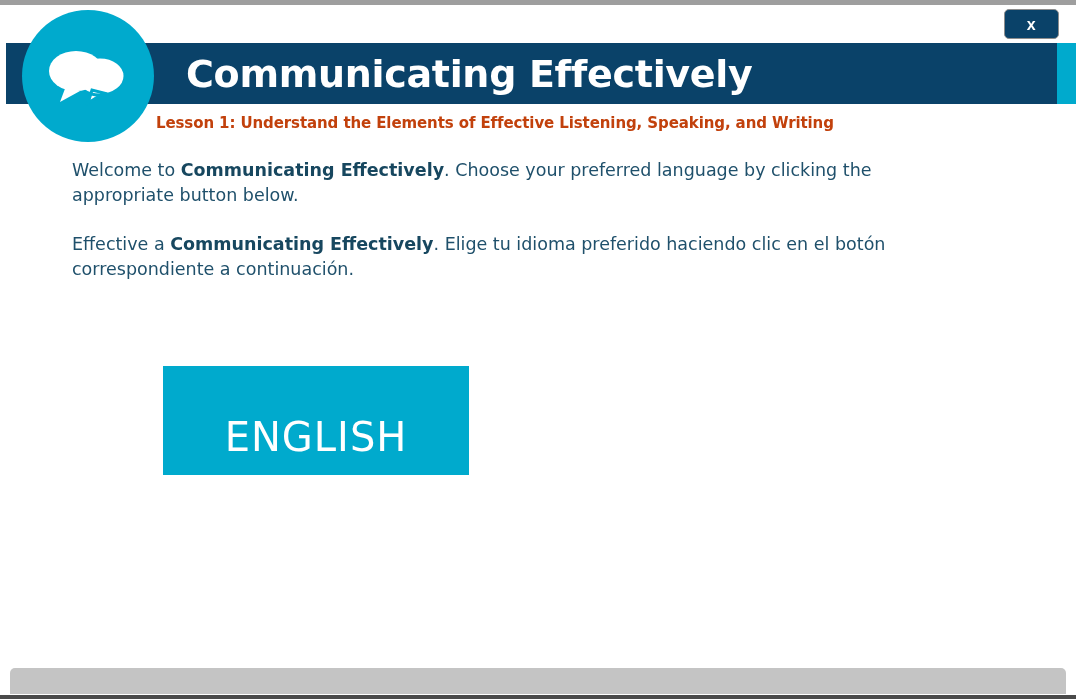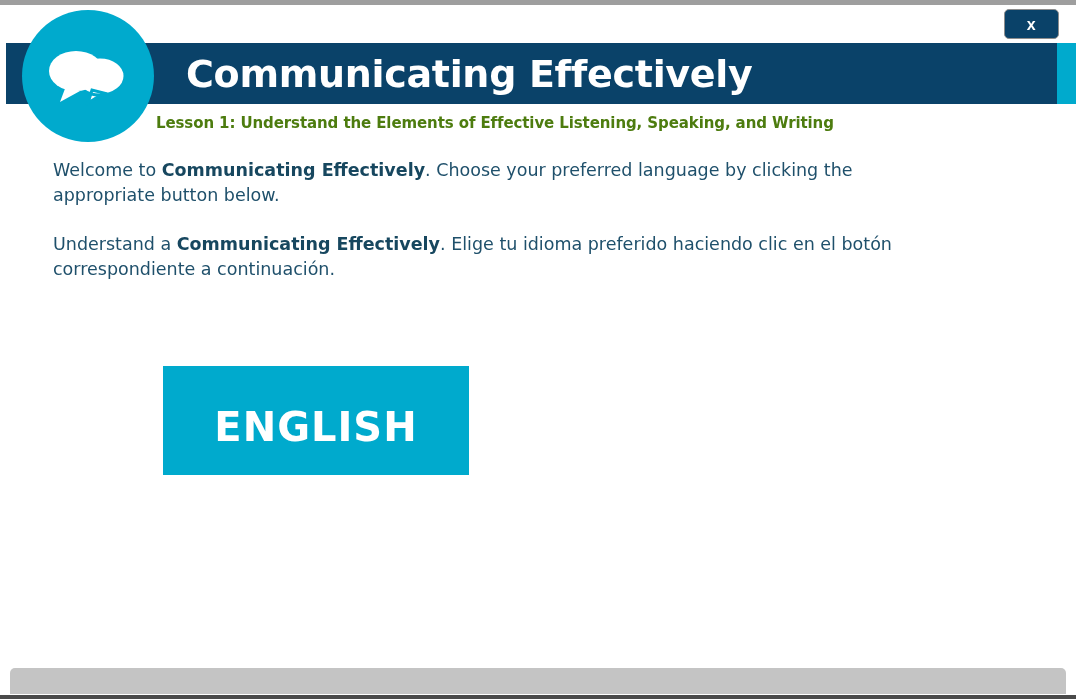--- a/index.html
+++ b/index.html
@@ -81,53 +81,53 @@
   }
   .logo-circle svg {
     position: absolute;
     left: 26px; top: 38px;
   }
 
   
   .subtitle {
     position: absolute;
     left: 156px; top: 114px;
-    color: #4d7c0f;
+    color: #c2410c;
     font-size: 15px;
     font-weight: bold;
     letter-spacing: -0.1px;
     white-space: nowrap;
   }
 
   
   .body-text {
     position: absolute;
-    left: 53px;
+    left: 72px;
     width: 905px;
     color: #1f506b;
     font-size: 17.5px;
     line-height: 25px;
   }
   .body-text b { font-weight: bold; color: #17475f; }
   #para-en { top: 158px; }
   #para-es { top: 232px; }
 
   
   .lang-btn {
     position: absolute;
     background: #00aacd;
     color: #ffffff;
     font-size: 40px;
-    font-weight: bold;
+    font-weight: normal;
     letter-spacing: 1px;
     text-align: center;
     cursor: pointer;
     border: 0;
     font-family: "DejaVu Sans", "Liberation Sans", sans-serif;
-    padding: 7px;
+    padding: 17px;
   }
   #btn-english {
     left: 163px; top: 366px;
     width: 306px; height: 109px;
     line-height: 109px;
   }
   #btn-spanish {
     left: 628px; top: 366px;
     width: 308px; height: 109px;
     line-height: 109px;
@@ -174,21 +174,21 @@
 
   <div class="header-title">Communicating Effectively</div>
 
   <div class="subtitle">Lesson 1: Understand the Elements of Effective Listening, Speaking, and Writing</div>
 
   <div class="body-text" id="para-en">
     <span>Welcome to </span><b>Communicating Effectively</b><span>. Choose your preferred language by clicking the appropriate button below.</span>
   </div>
 
   <div class="body-text" id="para-es">
-    <span>Understand a </span><b>Communicating Effectively</b><span>. Elige tu idioma preferido haciendo clic en el botón correspondiente a continuación.</span>
+    <span>Effective a </span><b>Communicating Effectively</b><span>. Elige tu idioma preferido haciendo clic en el botón correspondiente a continuación.</span>
   </div>
 
   <button class="lang-btn" id="btn-english">ENGLISH</button>
 
 
   <div class="bottom-bar"></div>
   <div class="bottom-rule"></div>
 
 </div>
 

